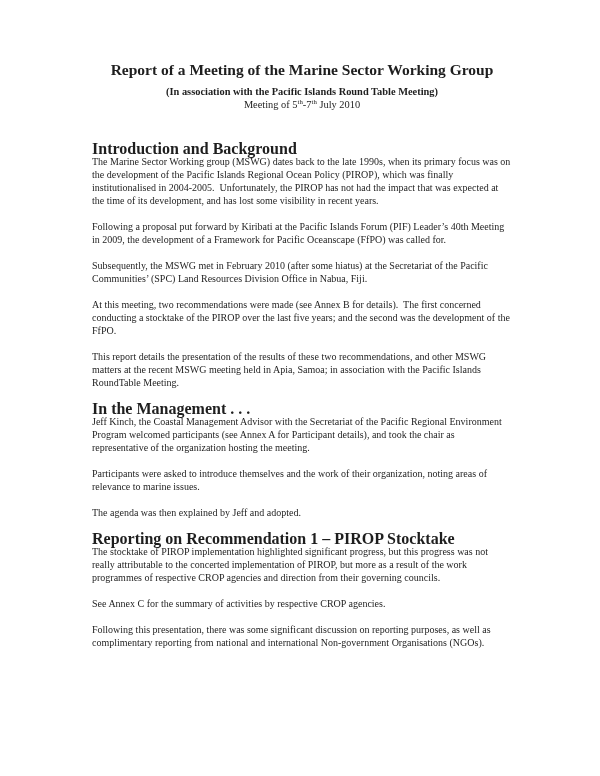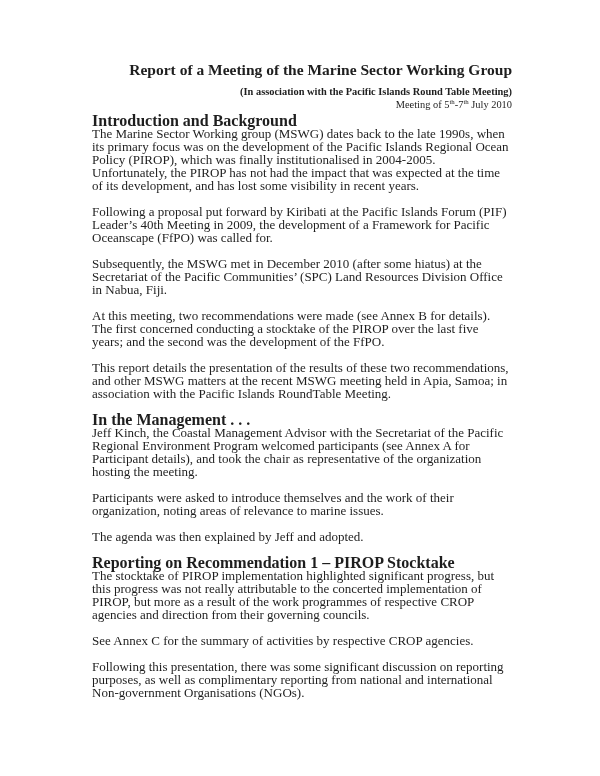--- a/index.html
+++ b/index.html
@@ -7,21 +7,21 @@
     position: relative;
     width: 600px;
     height: 776px;
     background: #ffffff;
     box-sizing: border-box;
     padding: 60px 88px 0 92px;
     font-family: "Liberation Serif", "DejaVu Serif", serif;
     color: #1e1e1e;
     overflow: hidden;
   }
-  .title-block { text-align: right; margin-bottom: 3px; }
+  .title-block { text-align: center; margin-bottom: 31px; }
   .doc-title {
     font-size: 15.5px;
     font-weight: bold;
     line-height: 19px;
     margin: 0 0 6px 0;
   }
   .doc-subtitle {
     font-size: 10.4px;
     font-weight: bold;
     line-height: 13px;
@@ -35,21 +35,21 @@
     line-height: 0;
     vertical-align: super;
   }
   .section-heading {
     font-size: 16px;
     font-weight: bold;
     line-height: 13px;
     margin: 0;
   }
   .para {
-    font-size: 13px;
+    font-size: 10px;
     line-height: 13px;
     margin: 0 0 13px 0;
     white-space: pre-wrap;
     font-family: Liberation Serif, serif;
   }
 </style>
 </head>
 <body>
 
 <div class="page">
@@ -57,21 +57,21 @@
   <header class="title-block">
     <h1 class="doc-title">Report of a Meeting of the Marine Sector Working Group</h1>
     <div class="doc-subtitle">(In association with the Pacific Islands Round Table Meeting)</div>
     <div class="doc-dateline"><span>Meeting of 5</span><sup>th</sup><span>-7</span><sup>th</sup><span> July 2010</span></div>
   </header>
 
   <section>
     <h2 class="section-heading">Introduction and Background</h2>
     <p class="para">The Marine Sector Working group (MSWG) dates back to the late 1990s, when its primary focus was on the development of the Pacific Islands Regional Ocean Policy (PIROP), which was finally institutionalised in 2004-2005.  Unfortunately, the PIROP has not had the impact that was expected at the time of its development, and has lost some visibility in recent years.</p>
     <p class="para">Following a proposal put forward by Kiribati at the Pacific Islands Forum (PIF) Leader’s 40th Meeting in 2009, the development of a Framework for Pacific Oceanscape (FfPO) was called for.</p>
-    <p class="para">Subsequently, the MSWG met in December 2010 (after some hiatus) at the Secretariat of the Pacific Communities’ (SPC) Land Resources Division Office in Nabua, Fiji.</p>
+    <p class="para">Subsequently, the MSWG met in February 2010 (after some hiatus) at the Secretariat of the Pacific Communities’ (SPC) Land Resources Division Office in Nabua, Fiji.</p>
     <p class="para">At this meeting, two recommendations were made (see Annex B for details).  The first concerned conducting a stocktake of the PIROP over the last five years; and the second was the development of the FfPO.</p>
     <p class="para">This report details the presentation of the results of these two recommendations, and other MSWG matters at the recent MSWG meeting held in Apia, Samoa; in association with the Pacific Islands RoundTable Meeting.</p>
   </section>
 
   <section>
     <h2 class="section-heading">In the Management . . .</h2>
     <p class="para">Jeff Kinch, the Coastal Management Advisor with the Secretariat of the Pacific Regional Environment Program welcomed participants (see Annex A for Participant details), and took the chair as representative of the organization hosting the meeting.</p>
     <p class="para">Participants were asked to introduce themselves and the work of their organization, noting areas of relevance to marine issues.</p>
     <p class="para">The agenda was then explained by Jeff and adopted.</p>
   </section>

